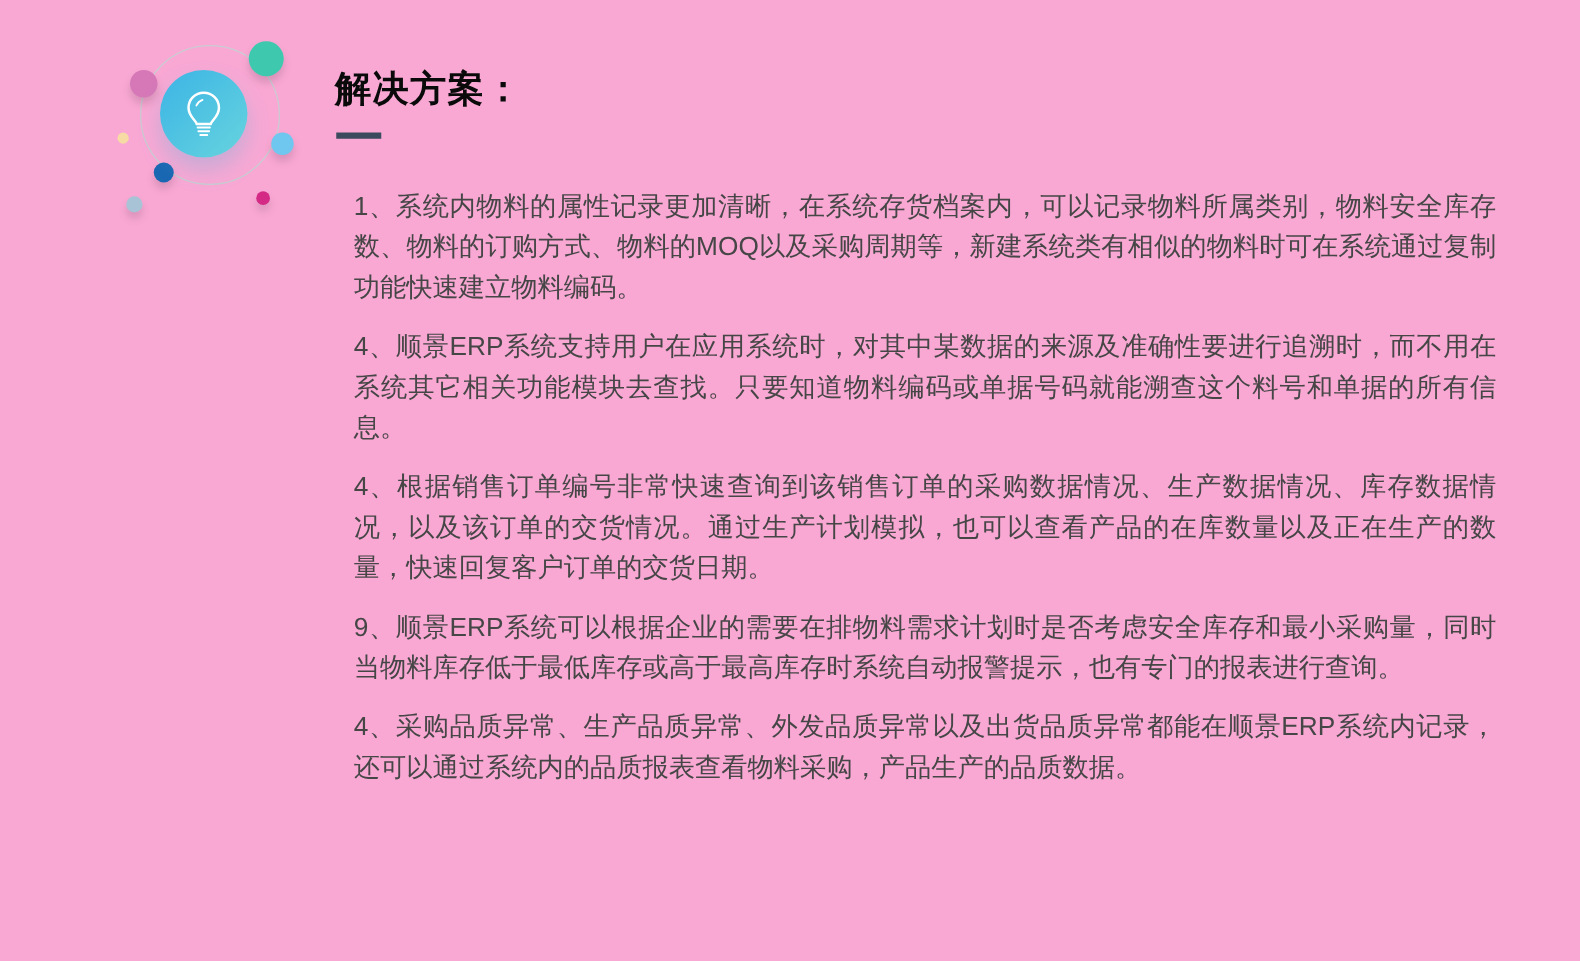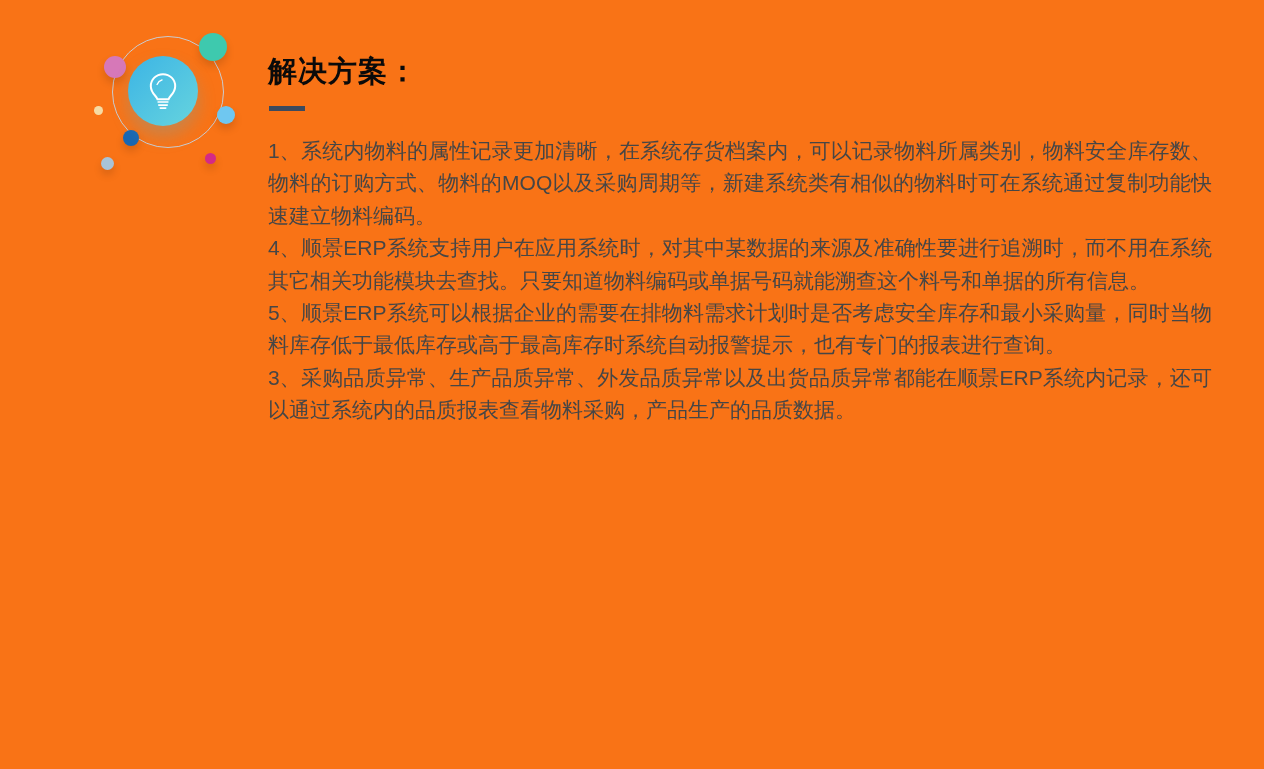--- a/index.html
+++ b/index.html
@@ -2,21 +2,21 @@
 <html><head>
 <meta charset="utf-8">
 <style>
   * { margin: 0; padding: 0; box-sizing: border-box; }
   html, body { background: #ffffff; }
   body {
     font-family: "Liberation Sans", "DejaVu Sans", sans-serif;
     width: 1264px; height: 769px;
     position: relative; overflow: hidden;
   }
-  .page { position: absolute; inset: 0; background: #f97316; }
+  .page { position: absolute; inset: 0; background: #f9a8d4; }
 
   
   .hero { position: absolute; left: 0; top: 0; width: 260px; height: 200px; }
   .ring {
     position: absolute; left: 112px; top: 36px;
     width: 112px; height: 112px; border-radius: 50%;
     border: 1px solid #c9ccd1; background: transparent;
   }
   .bulb-circle {
     position: absolute; left: 128px; top: 56px;
@@ -47,21 +47,21 @@
   }
   .title-underline {
     position: absolute; left: 1px; top: 106px;
     width: 36px; height: 5px; background: #3c4a5e;
   }
   .paragraphs {
     position: absolute; left: 0; top: 135px; width: 944px;
     font-size: 21px; line-height: 32.4px; color: #464646;
     text-align: justify; text-justify: inter-ideograph;
   }
-  .paragraphs p { margin: 0; }
+  .paragraphs p { margin: 15px; }
 </style>
 </head>
 <body>
 
 <div class="page">
 
   <div class="hero">
     <div class="ring"></div>
     <span class="dot dot-teal" style="background-color: rgb(62, 201, 174);"></span>
     <span class="dot dot-pink" style="background-color: rgb(214, 120, 184);"></span>
@@ -82,18 +82,19 @@
     </div>
   </div>
 
   <div class="content">
     <h1 class="page-title">解决方案：</h1>
     <div class="title-underline" style="background-color: rgb(60, 74, 94);"></div>
 
     <div class="paragraphs" style="color: rgb(70, 70, 70);">
       <p>1、系统内物料的属性记录更加清晰，在系统存货档案内，可以记录物料所属类别，物料安全库存数、物料的订购方式、物料的MOQ以及采购周期等，新建系统类有相似的物料时可在系统通过复制功能快速建立物料编码。</p>
       <p>4、顺景ERP系统支持用户在应用系统时，对其中某数据的来源及准确性要进行追溯时，而不用在系统其它相关功能模块去查找。只要知道物料编码或单据号码就能溯查这个料号和单据的所有信息。</p>
-      <p>5、顺景ERP系统可以根据企业的需要在排物料需求计划时是否考虑安全库存和最小采购量，同时当物料库存低于最低库存或高于最高库存时系统自动报警提示，也有专门的报表进行查询。</p>
-      <p>3、采购品质异常、生产品质异常、外发品质异常以及出货品质异常都能在顺景ERP系统内记录，还可以通过系统内的品质报表查看物料采购，产品生产的品质数据。</p>
+      <p>4、根据销售订单编号非常快速查询到该销售订单的采购数据情况、生产数据情况、库存数据情况，以及该订单的交货情况。通过生产计划模拟，也可以查看产品的在库数量以及正在生产的数量，快速回复客户订单的交货日期。</p>
+      <p>9、顺景ERP系统可以根据企业的需要在排物料需求计划时是否考虑安全库存和最小采购量，同时当物料库存低于最低库存或高于最高库存时系统自动报警提示，也有专门的报表进行查询。</p>
+      <p>4、采购品质异常、生产品质异常、外发品质异常以及出货品质异常都能在顺景ERP系统内记录，还可以通过系统内的品质报表查看物料采购，产品生产的品质数据。</p>
     </div>
   </div>
 
 </div>
 
 </body></html>

